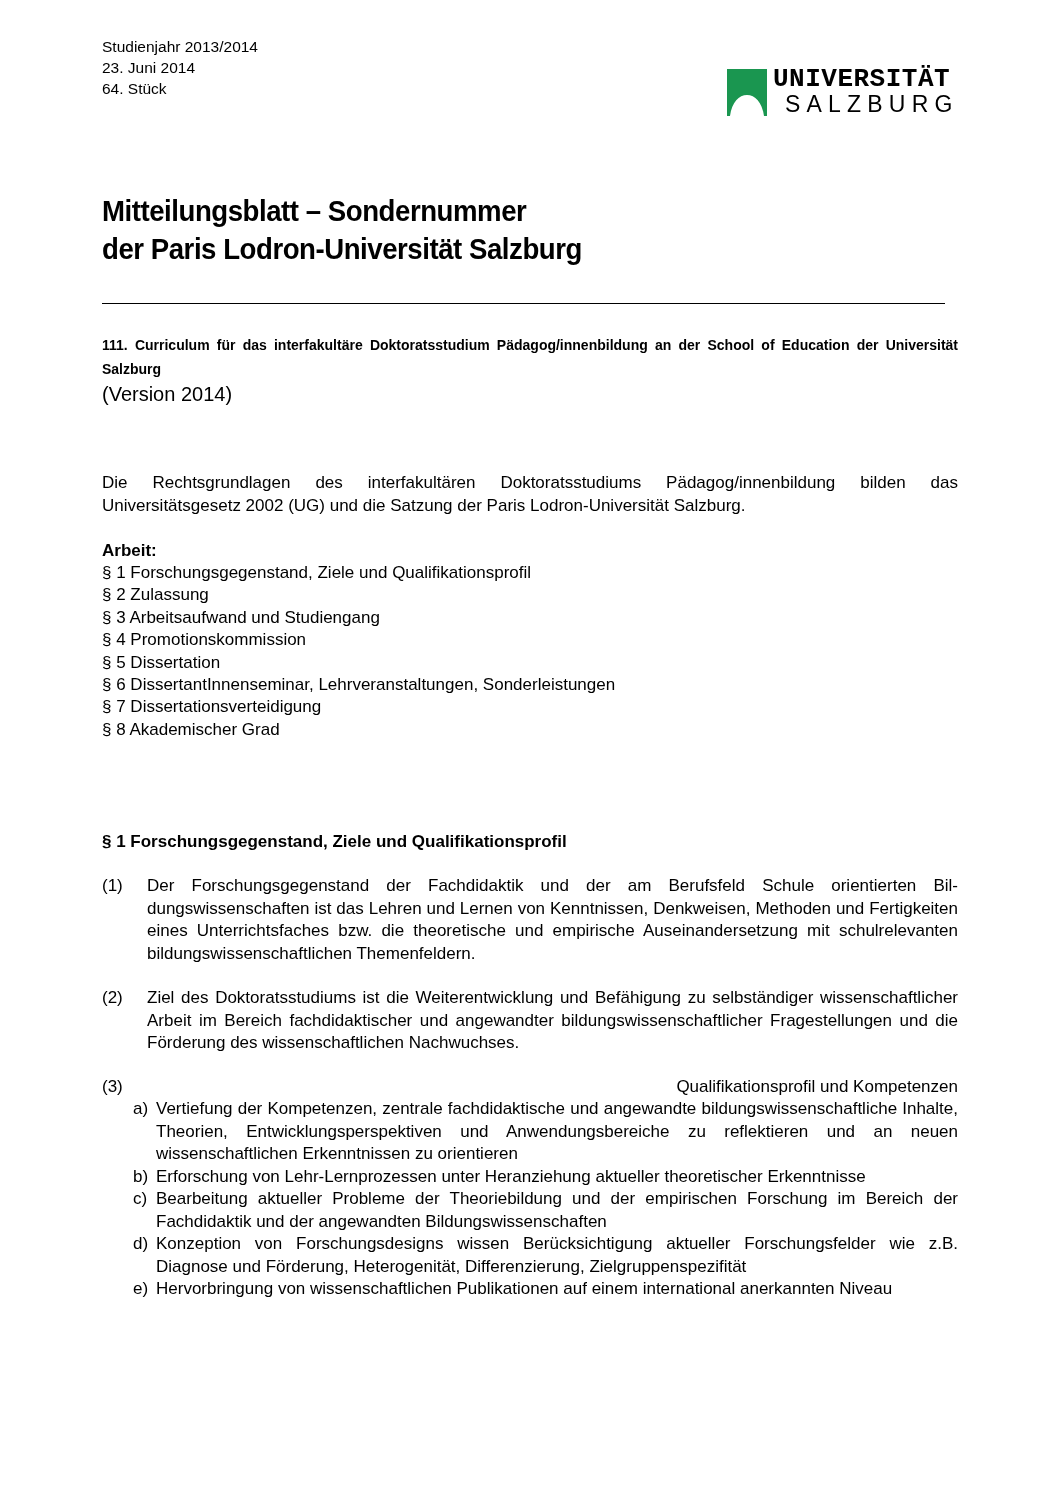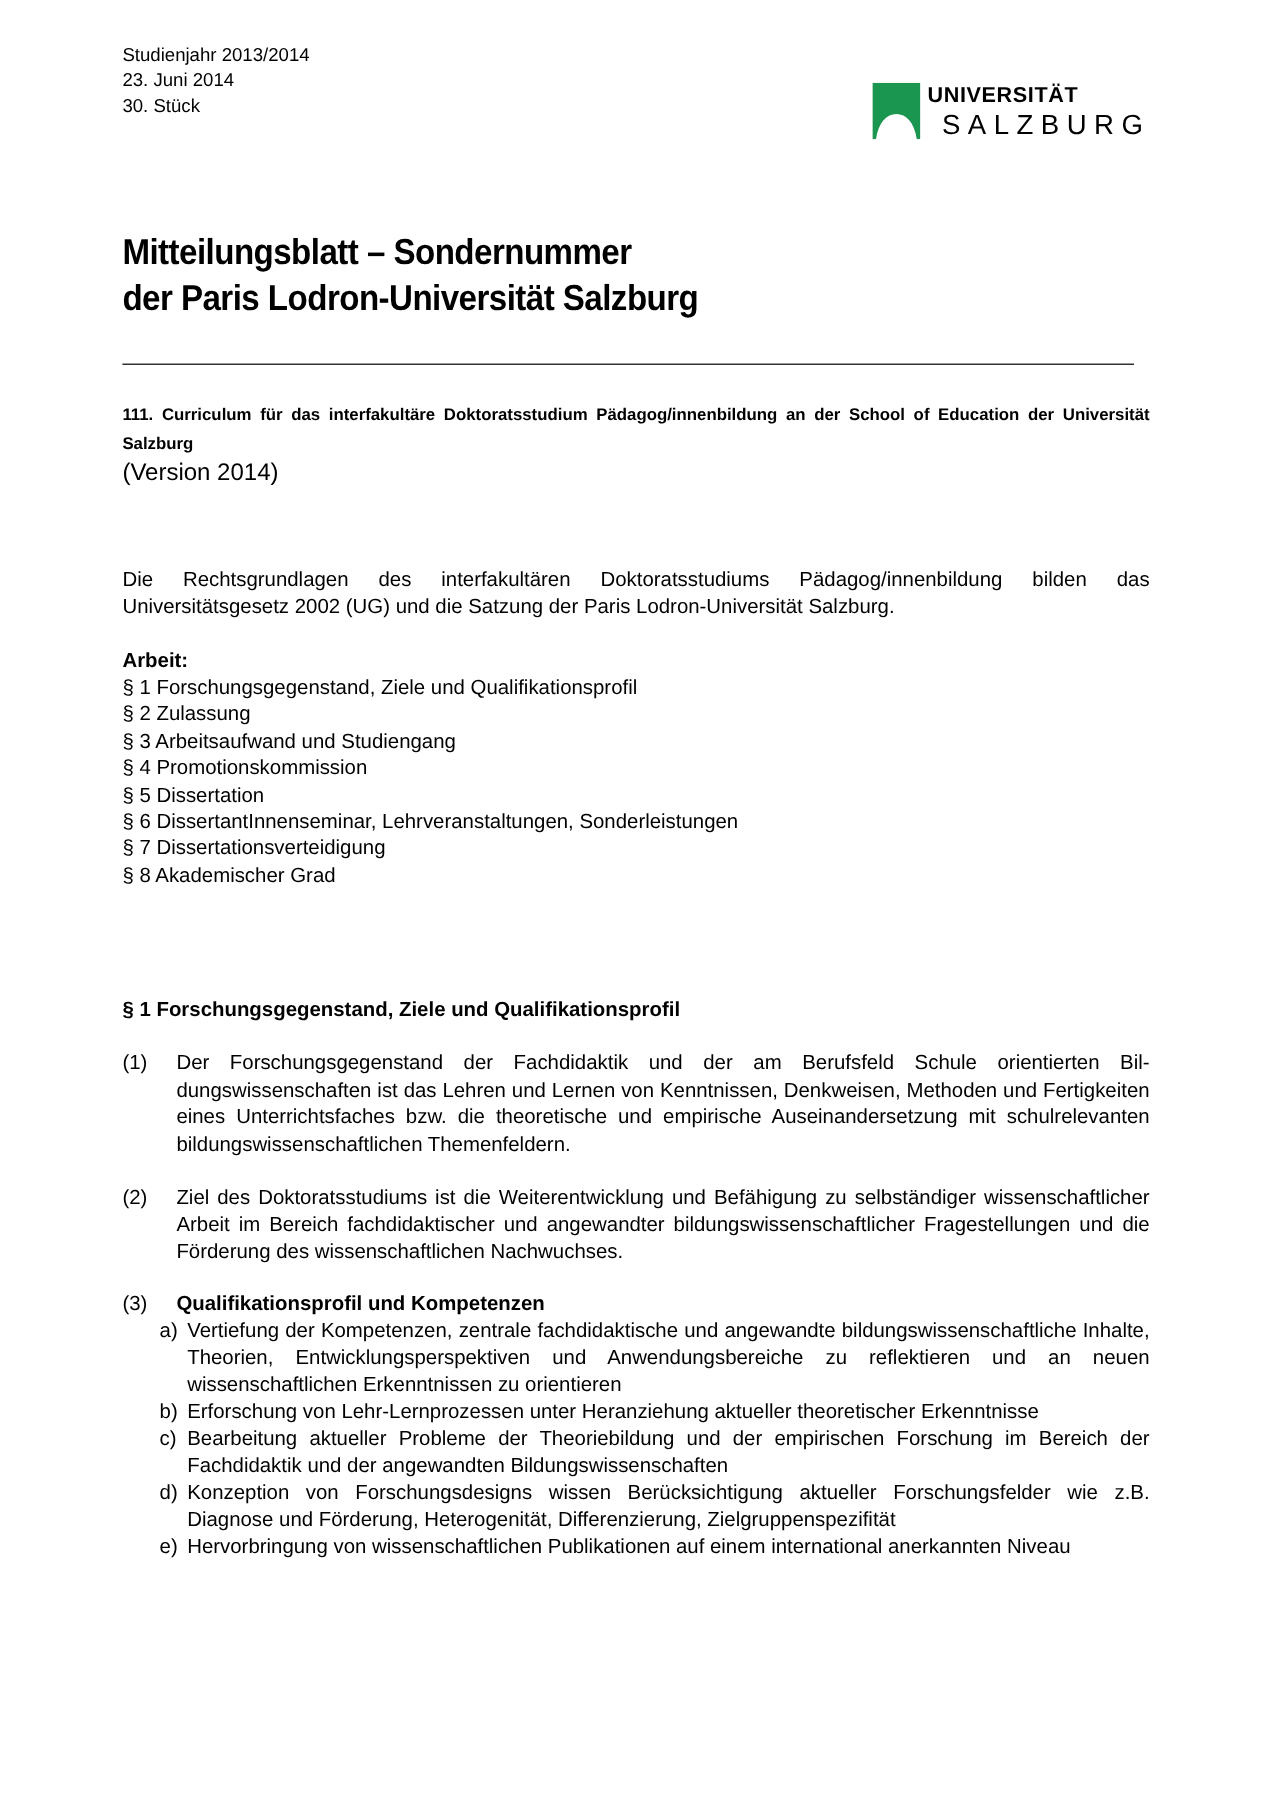--- a/index.html
+++ b/index.html
@@ -5,22 +5,22 @@
   html, body { margin: 0; padding: 0; background: #ffffff; }
   body { width: 1058px; height: 1497px; position: relative; overflow: hidden;
          font-family: "Liberation Sans", sans-serif; color: #000; }
   .page { position: absolute; left: 0; top: 0; width: 1058px; height: 1497px; }
 
   .meta { position: absolute; left: 102px; top: 36px; font-size: 15.5px; line-height: 21px; }
   .meta div { white-space: nowrap; }
 
   .logo { position: absolute; left: 727px; top: 69px; width: 210px; height: 48px; }
   .logo-mark { position: absolute; left: 0; top: 0; width: 40px; height: 47px; }
-  .logo-text1 { position: absolute; left: 46px; top: -4px; font-size: 18px; font-weight: bold;
-                letter-spacing: 0.5px; line-height: 28px; white-space: nowrap; }
+  .logo-text1 { position: absolute; left: 46px; top: -4px; font-size: 26px; font-weight: bold;
+                letter-spacing: 0.5px; line-height: 28px; white-space: nowrap; font-family: Liberation Mono, monospace; }
   .logo-text2 { position: absolute; left: 58px; top: 22px; font-size: 23px; font-weight: normal;
                 letter-spacing: 6.2px; line-height: 26px; white-space: nowrap; }
 
   .title { position: absolute; left: 102px; top: 192px; font-size: 30px; font-weight: bold;
            line-height: 38px; letter-spacing: -0.5px; transform: scaleX(0.92); transform-origin: left; }
   .title div { white-space: nowrap; }
 
   .rule { position: absolute; left: 102px; top: 303px; width: 843px; height: 0; border-top: 1.5px solid #000; }
 
   .sub-title { position: absolute; left: 102px; top: 333px; width: 856px; font-size: 14px; font-weight: bold;
@@ -36,35 +36,35 @@
   .toc li { white-space: nowrap; }
 
   .sec-head { position: absolute; left: 102px; top: 831px; font-size: 17px; font-weight: bold; line-height: 22px; }
 
   .para { position: absolute; left: 102px; width: 856px; font-size: 17px; line-height: 22.5px; }
   .para .num { position: absolute; left: 0; top: 0; }
   .para .body { margin-left: 45px; text-align: justify; }
   .p1 { top: 875px; }
   .p2 { top: 987px; }
   .p3 { top: 1076px; }
-  .p3 .body { text-align: left; font-weight: bold; }
+  .p3 .body { text-align: right; }
   .subs { position: absolute; left: 133px; top: 1098px; width: 825px; font-size: 17px; line-height: 22.5px; }
   .sub { position: relative; }
   .sub .letter { position: absolute; left: 0; top: 0; }
   .sub .text { margin-left: 23px; text-align: justify; }
 </style>
 </head>
 <body>
 
 <div class="page">
 
   <div class="meta">
     <div>Studienjahr 2013/2014</div>
     <div>23. Juni 2014</div>
-    <div>30. Stück</div>
+    <div>64. Stück</div>
   </div>
 
   <div class="logo">
     <svg class="logo-mark" viewBox="0 0 40 47" width="40" height="47">
       <path d="M0 0 H40 V47 H37 C35 33 28 26 20 26 C12 26 5 33 3 47 H0 Z" fill="#1a9650"></path>
     </svg>
     <div class="logo-text1">UNIVERSITÄT</div>
     <div class="logo-text2">SALZBURG</div>
   </div>
 

